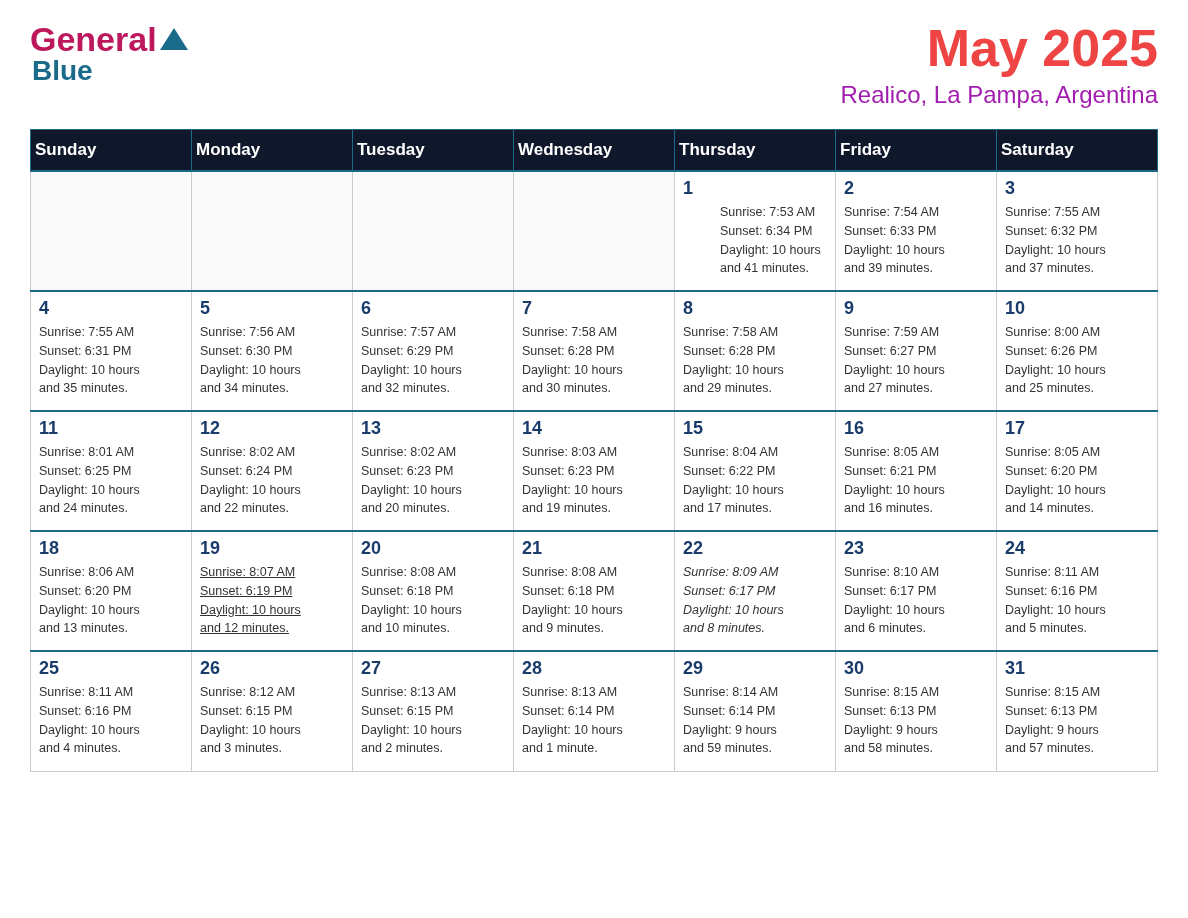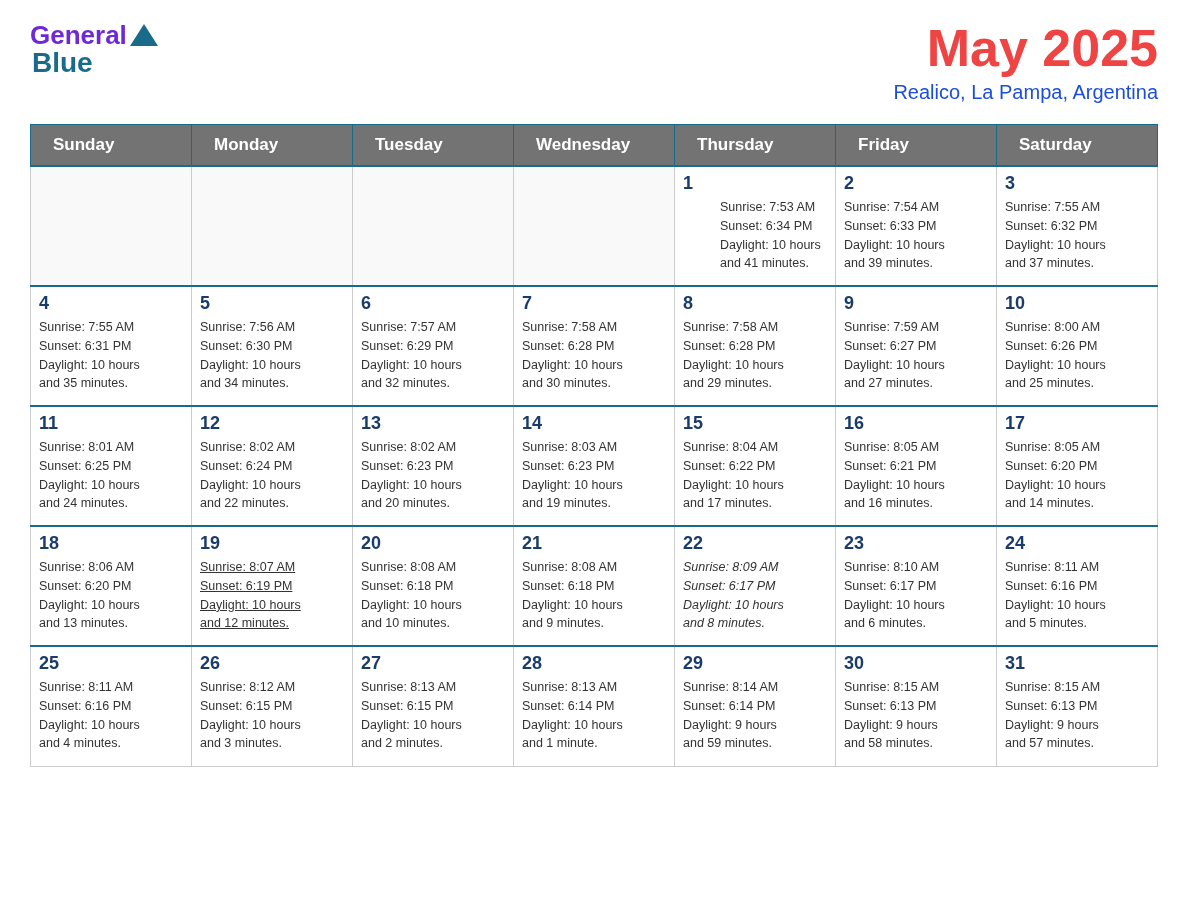--- a/index.html
+++ b/index.html
@@ -16,55 +16,55 @@
       justify-content: space-between;
       align-items: flex-start;
       margin-bottom: 20px;
     }
     .logo {
       display: flex;
       align-items: center;
       gap: 4px;
     }
     .logo-text-general {
-      font-size: 26px;
-      font-weight: bold;
-      color: #6d28d9;
+      font-size: 34px;
+      font-weight: bold;
+      color: #be185d;
     }
     .logo-blue {
       font-size: 28px;
       font-weight: bold;
       color: #1a6b8a;
       margin-top: 36px;
     }
     .header-right {
       text-align: right;
     }
     .month-year {
       font-size: 52px;
       font-weight: bold;
       color: #ef4444;
       line-height: 1.1;
     }
     .location {
-      font-size: 20px;
-      color: #1d4ed8;
+      font-size: 24px;
+      color: #a21caf;
       margin-top: 4px;
     }
     .calendar {
       width: 100%;
       border-collapse: collapse;
       border: 1px solid #ccc;
     }
     .calendar th {
-      background-color: #737373;
+      background-color: #0f172a;
       color: #fff;
       font-size: 17px;
       font-weight: bold;
-      padding: 10px 22px;
+      padding: 10px 4px;
       text-align: left;
       border: 1px solid #1a6b8a;
     }
     .calendar td {
       vertical-align: top;
       border: 1px solid #ccc;
       padding: 6px 8px;
       width: 14.28%;
       min-height: 110px;
       height: 120px;

